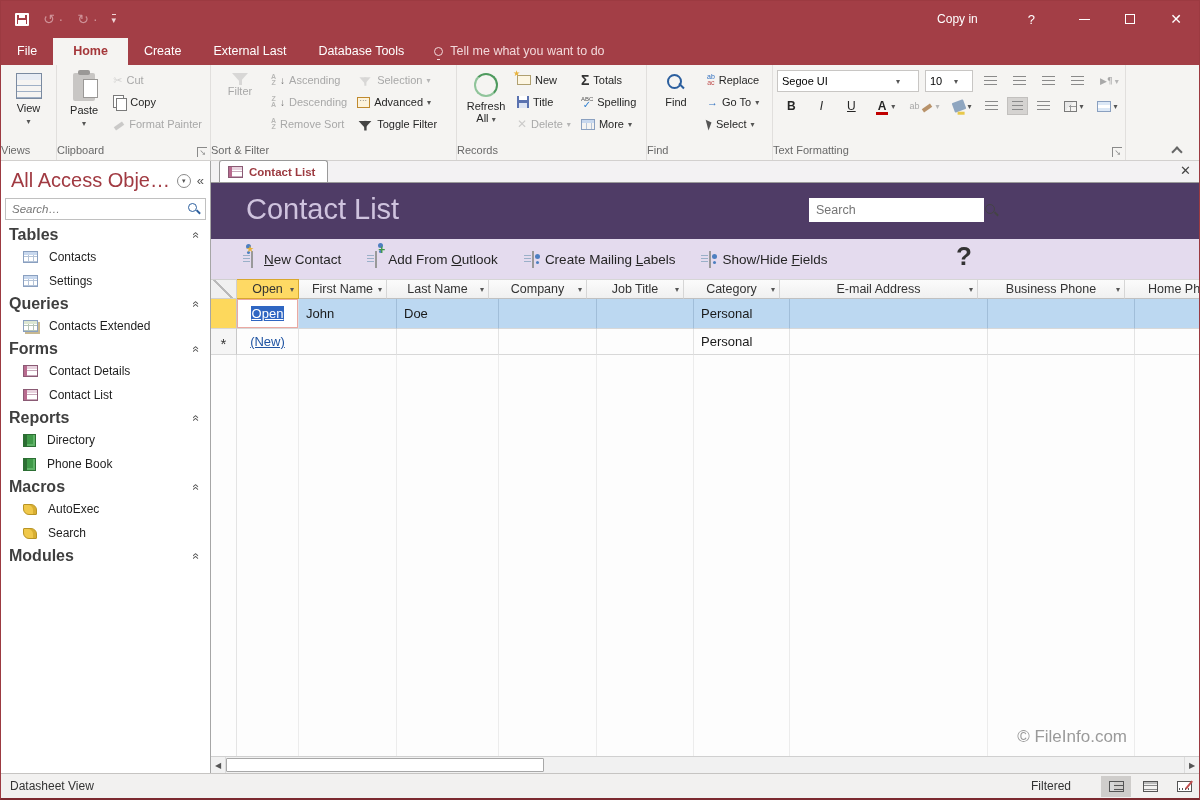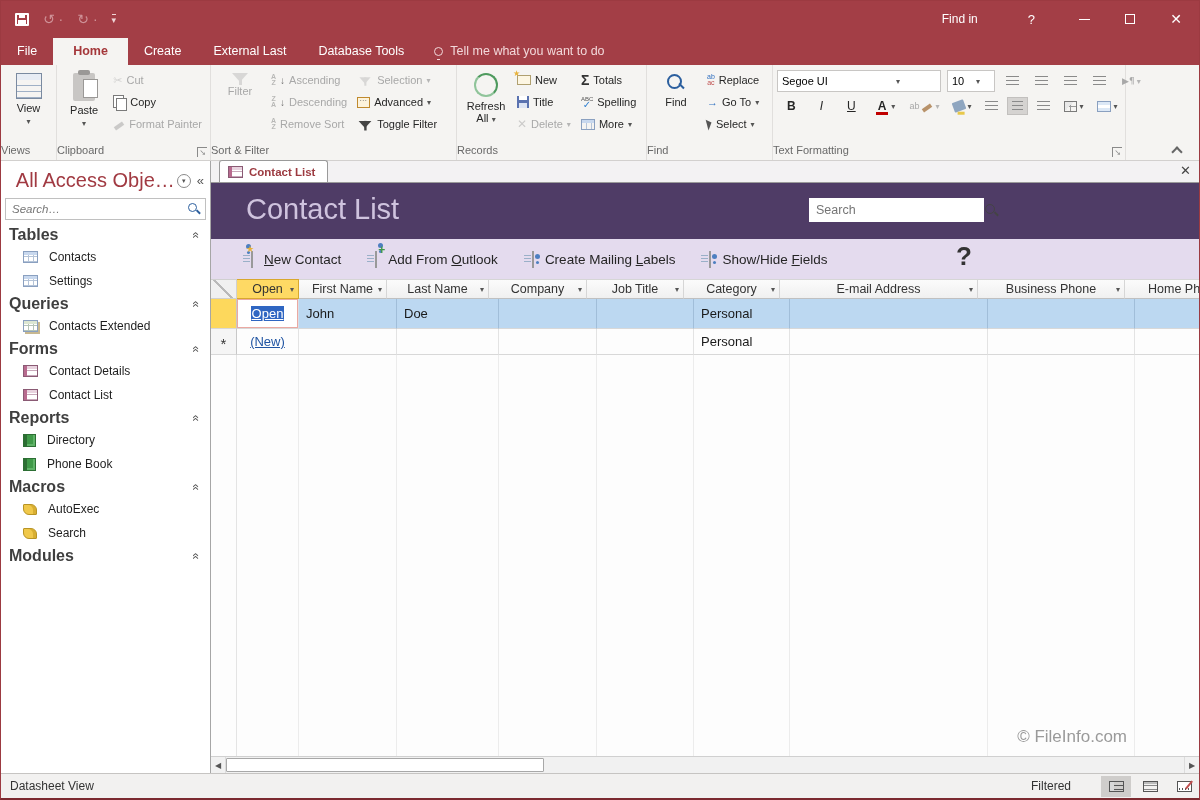--- a/index.html
+++ b/index.html
@@ -103,21 +103,21 @@
      repeating-linear-gradient(transparent 0 4px, #9a9a9a 4px 5px); }
   .ic-altrow { width:14px; height:11px; border:1px solid #8aa0c0; background:repeating-linear-gradient(#dce8f6 0 3px, #fff 3px 6px); }
   .ribcollapse { position:absolute; right:18px; bottom:6px; width:9px; height:9px; cursor:pointer; }
   .ribcollapse:before { content:""; position:absolute; left:1px; top:3px; width:6px; height:6px; border-left:2px solid #666; border-top:2px solid #666; transform:rotate(45deg); }
 
   
   .bodyrow { flex:1; display:flex; min-height:0; }
 
   
   .navpane { width:210px; border-right:1px solid #a6a6a6; background:#fff; display:flex; flex-direction:column; flex:0 0 auto; }
-  .navtitle { display:flex; align-items:center; padding:8px 6px 6px 10px;text-align:right; }
+  .navtitle { display:flex; align-items:center; padding:8px 6px 6px 10px; }
   .navtitle .t { color:#a13a42; font-size:20px; white-space:nowrap; overflow:hidden; flex:1; }
   .navdrop { width:14px; height:14px; border:1px solid #8a8a8a; border-radius:50%; font-size:7px; color:#555; display:flex; align-items:center; justify-content:center; margin:0 6px 0 2px; cursor:pointer; }
   .navshutter { color:#555; font-size:13px; cursor:pointer; }
   .navsearch { display:flex; align-items:center; border:1px solid #c0c0c0; margin:0 4px 4px; height:22px; }
   .navsearch input { flex:1; border:none; outline:none; font-size:11.5px; font-style:italic; padding:0 6px; color:#666; font-family:"Liberation Sans",sans-serif; }
   .navsearch .mag { width:14px; height:14px; position:relative; margin-right:4px; cursor:pointer; }
   .navsearch .mag:before { content:""; position:absolute; left:1px; top:1px; width:7px; height:7px; border:1.5px solid #2c5f9e; border-radius:50%; }
   .navsearch .mag:after { content:""; position:absolute; left:9px; top:9px; width:5px; height:1.5px; background:#2c5f9e; transform:rotate(45deg); }
   .navtree { flex:1; overflow:hidden; }
   .navsec { display:flex; align-items:center; height:21px; padding:0 10px 0 8px; cursor:pointer; }
@@ -213,21 +213,21 @@
 <div class="window">
 
   <div class="titlebar">
     <div class="qat">
       <span class="saveico"></span>
       <span class="undoredo">↺ ·</span>
       <span class="undoredo">↻ ·</span>
       <span class="qatdd">▾</span>
     </div>
     <div class="tb-right">
-      <span class="signin">Find in</span>
+      <span class="signin">Copy in</span>
       <span class="tb-help">?</span>
       <span class="winbtn">
           <span class="minbar"></span>
         </span>
       <span class="winbtn">
           <span class="maxbox"></span>
         </span>
       <span class="winbtn">✕</span>
     </div>
   </div>
@@ -401,21 +401,21 @@
               <span class="dd"></span>
             </div>
         </div>
       </div>
       <div class="rgroup-label">Find</div>
     </div>
 
     <div class="rgroup" style="width:353px">
       <div class="rgroup-body" style="flex-direction:column; gap:3px; padding-top:5px;">
         <div style="display:flex; gap:6px; align-items:center;">
-          <span class="fontbox" style="width:164px">
+          <span class="fontbox" style="width:142px">
               <input style="width: 118px;" value="Segoe UI">
               <span class="dd"></span>
             </span>
           <span class="fontbox" style="width:48px">
               <input style="width: 28px;" value="10">
               <span class="dd"></span>
             </span>
           <span class="fmtbtn disabled">
               <span class="barsicon"></span>
             </span>

